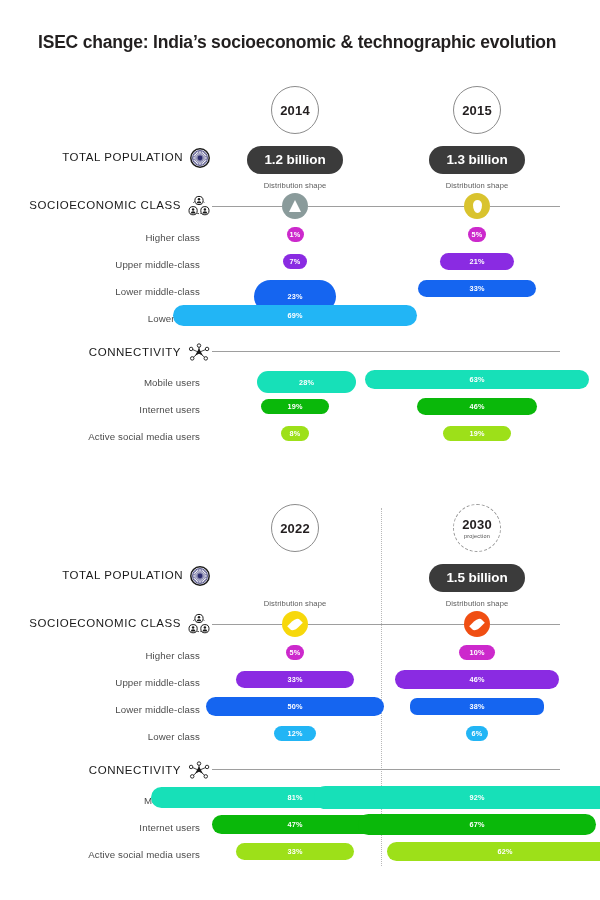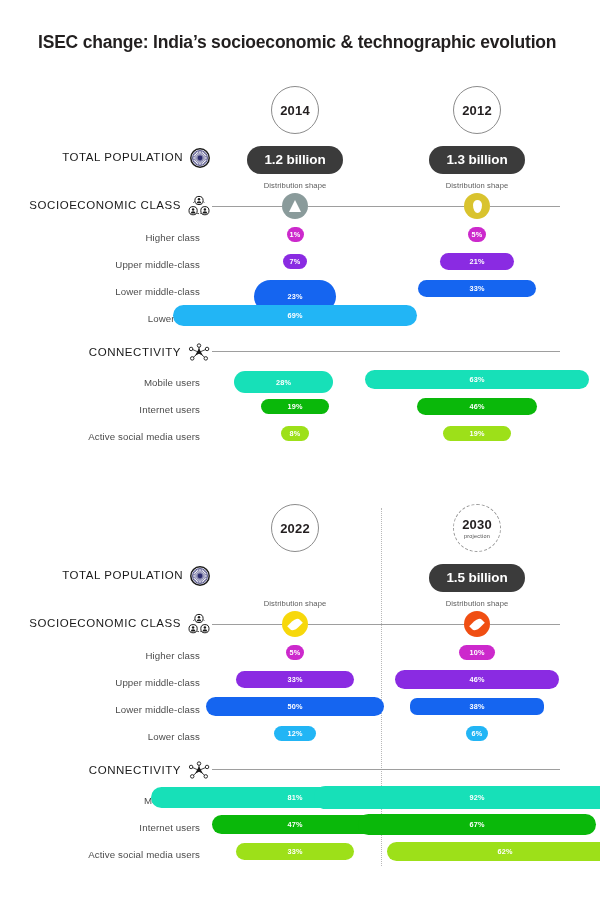--- a/index.html
+++ b/index.html
@@ -111,21 +111,21 @@
 <div class="page">
 
   <div class="title">ISEC change: India’s socioeconomic &amp; technographic evolution</div>
 
   <div class="panel" id="panel-top">
       <div class="yearhead" style="left: 215px; top: 4px;"><div class="yearcircle">
          <div class="yearnum">2014</div>
        </div>
        <div class="popbadge">1.2 billion</div></div>
       <div class="yearhead" style="left: 397px; top: 4px;"><div class="yearcircle">
-         <div class="yearnum">2012</div>
+         <div class="yearnum">2015</div>
        </div>
        <div class="popbadge">1.3 billion</div></div>
       <div class="seclabel" style="top: 66px; right: 390px;">
         <span class="txt">TOTAL POPULATION</span>
                    <span class="icon"><svg width="20" height="20" viewBox="0 0 20 20">
     <circle cx="10" cy="10" r="9.2" fill="#fff" stroke="#1a1a1a" stroke-width="1.5"></circle>
     <circle cx="10" cy="10" r="7.4" fill="#fff" stroke="#2a2a6e" stroke-width="0.8"></circle>
     <line x1="12.2" y1="10" x2="17.6" y2="10" stroke="#2a2a6e" stroke-width="0.55"></line>
             <line x1="12.125036817835952" y1="10.569401899225547" x2="17.341036279796917" y2="11.967024742779158" stroke="#2a2a6e" stroke-width="0.55"></line>
             <line x1="11.905255888325765" y1="11.1" x2="16.581793068761733" y2="13.799999999999999" stroke="#2a2a6e" stroke-width="0.55"></line>
@@ -211,21 +211,21 @@
       <circle cx="20.8" cy="6.3" r="1.9"></circle>
               <circle cx="4.6" cy="16.6" r="1.9"></circle>
       <circle cx="19.4" cy="16.6" r="1.9"></circle>
     </g>
   </svg></span>
       </div>
       <div class="ruleband" style="top: 252px;">
         <div class="rule" style="left:212px;width:348px"></div>
       </div>
       <div class="rowlabel" style="left: 0px; top: 295px;">Mobile users</div>
-      <div class="bar" style="left: 234px; top: 289.24px; width: 99.4px; height: 22px; background: rgb(23, 224, 184);">28%</div>
+      <div class="bar" style="left: 257px; top: 289.24px; width: 99.4px; height: 22px; background: rgb(23, 224, 184);">28%</div>
       <div class="bar" style="left: 365.175px; top: 287.665px; width: 223.65px; height: 19.67px; background: rgb(23, 224, 184);">63%</div>
       <div class="rowlabel" style="left: 0px; top: 322px;">Internet users</div>
       <div class="bar" style="left: 261.275px; top: 316.645px; width: 67.45px; height: 15.71px; background: rgb(10, 184, 10);">19%</div>
       <div class="bar" style="left: 416.65px; top: 315.97px; width: 120.7px; height: 17.06px; background: rgb(10, 184, 10);">46%</div>
       <div class="rowlabel" style="left: 0px; top: 349px;">Active social media users</div>
       <div class="bar" style="left: 280.8px; top: 344.14px; width: 28.4px; height: 14.72px; background: rgb(157, 224, 25);">8%</div>
       <div class="bar" style="left: 443.275px; top: 343.645px; width: 67.45px; height: 15.71px; background: rgb(157, 224, 25);">19%</div>
     </div>
 
   <div class="panel" id="panel-bottom">

